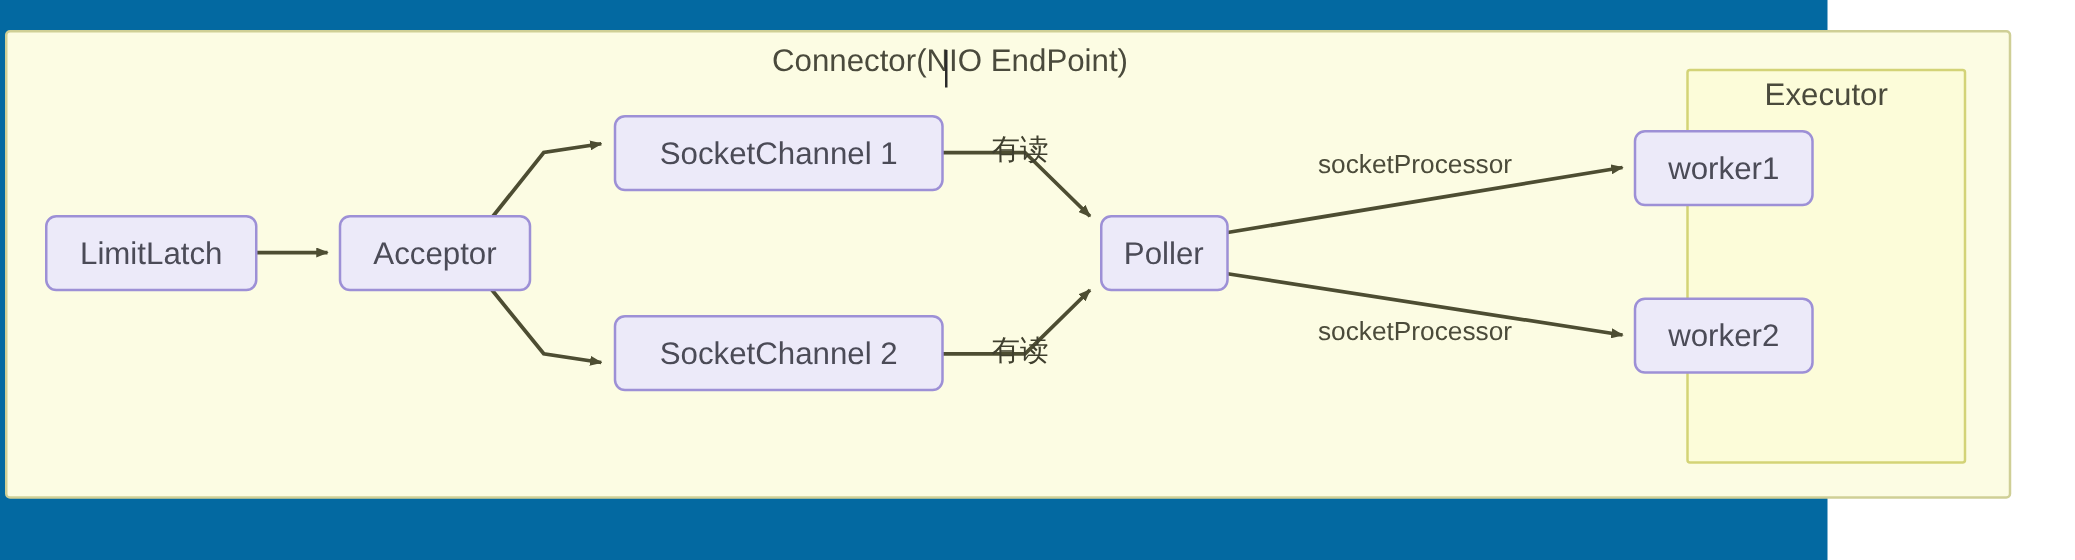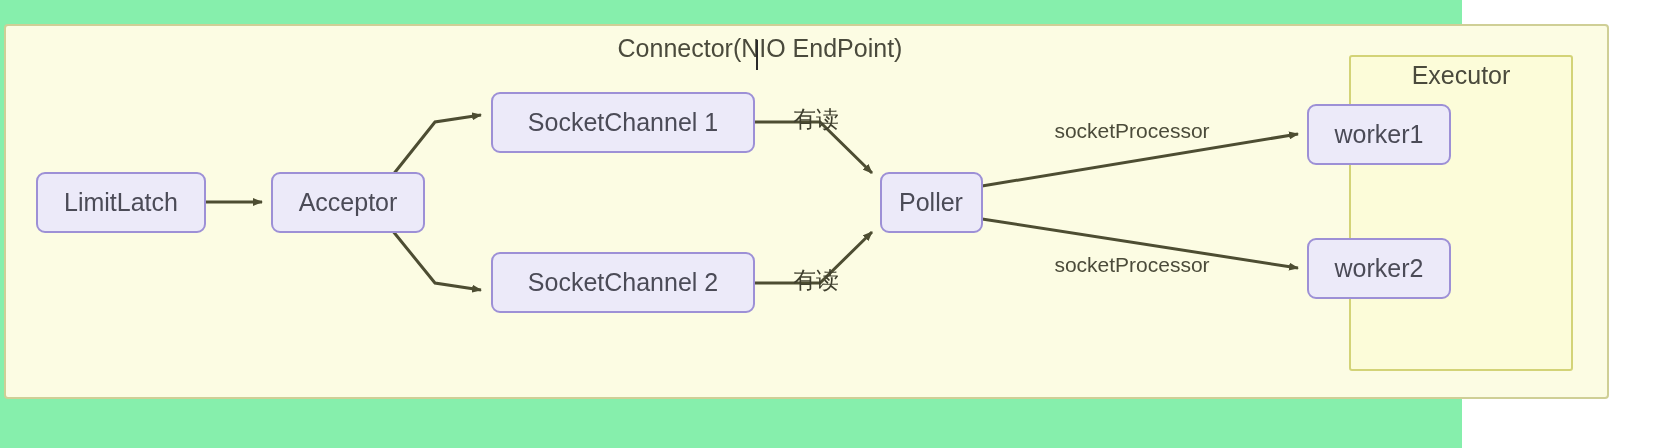--- a/index.html
+++ b/index.html
@@ -10,21 +10,21 @@
   body {
     width: 1660px;
     height: 448px;
     overflow: hidden;
     font-family: "Liberation Sans", "DejaVu Sans", sans-serif;
   }
   #stage {
     position: relative;
     width: 1462px;
     height: 448px;
-    background: #86efac;
+    background: #0369a1;
   }
   #diagram-svg {
     position: absolute;
     left: 0;
     top: 0;
     width: 1660px;
     height: 448px;
   }
   .cluster-label,
   .node-label,

